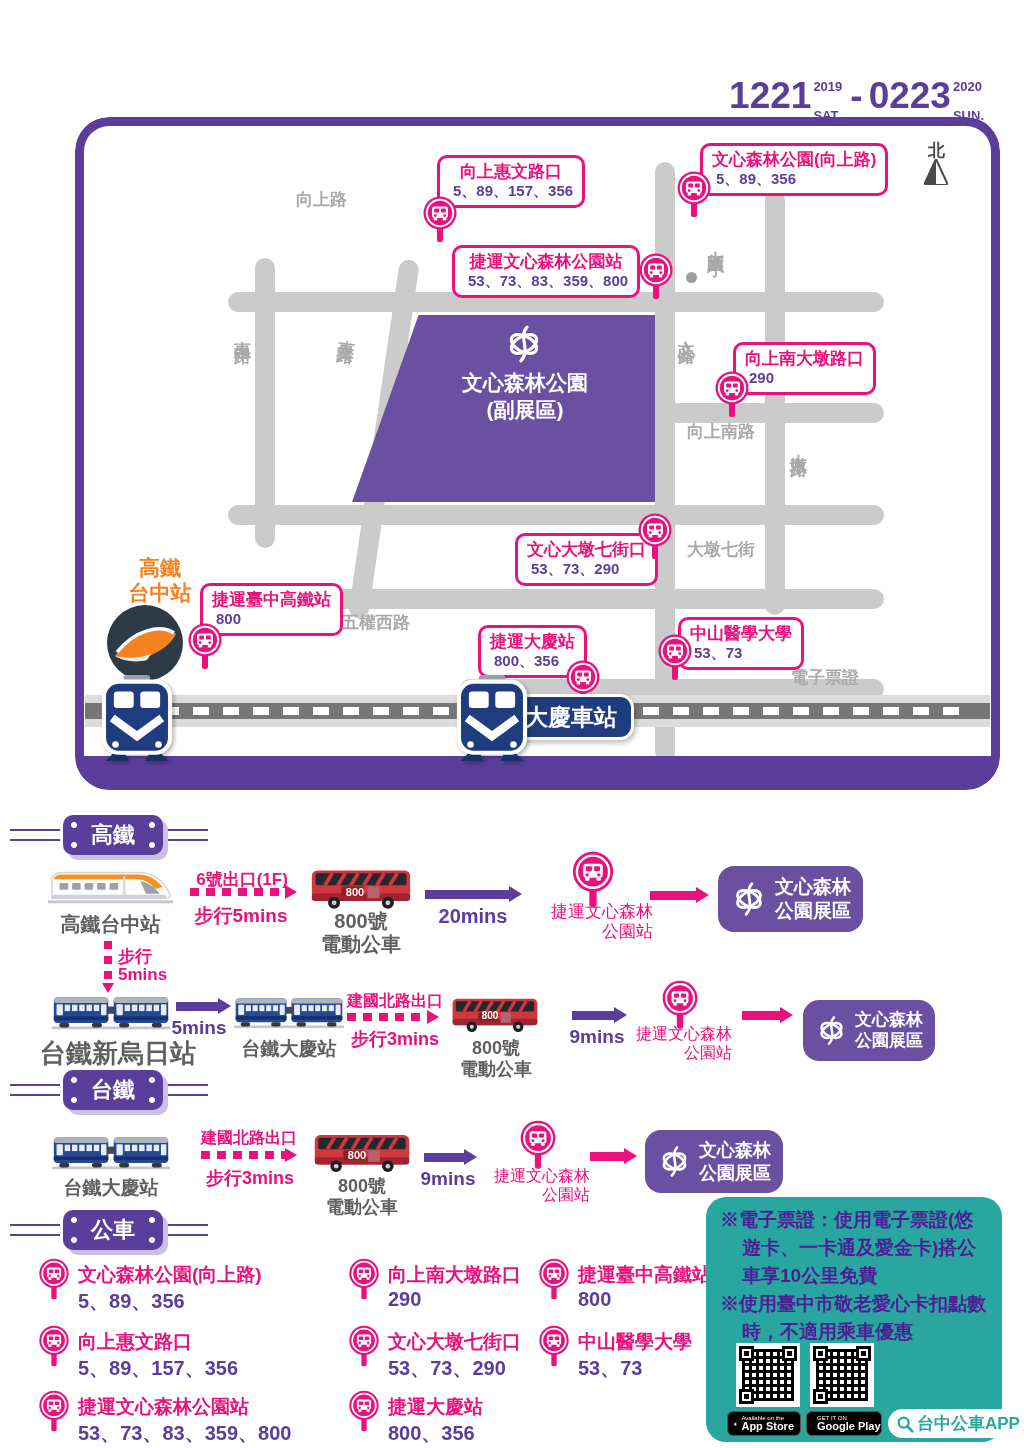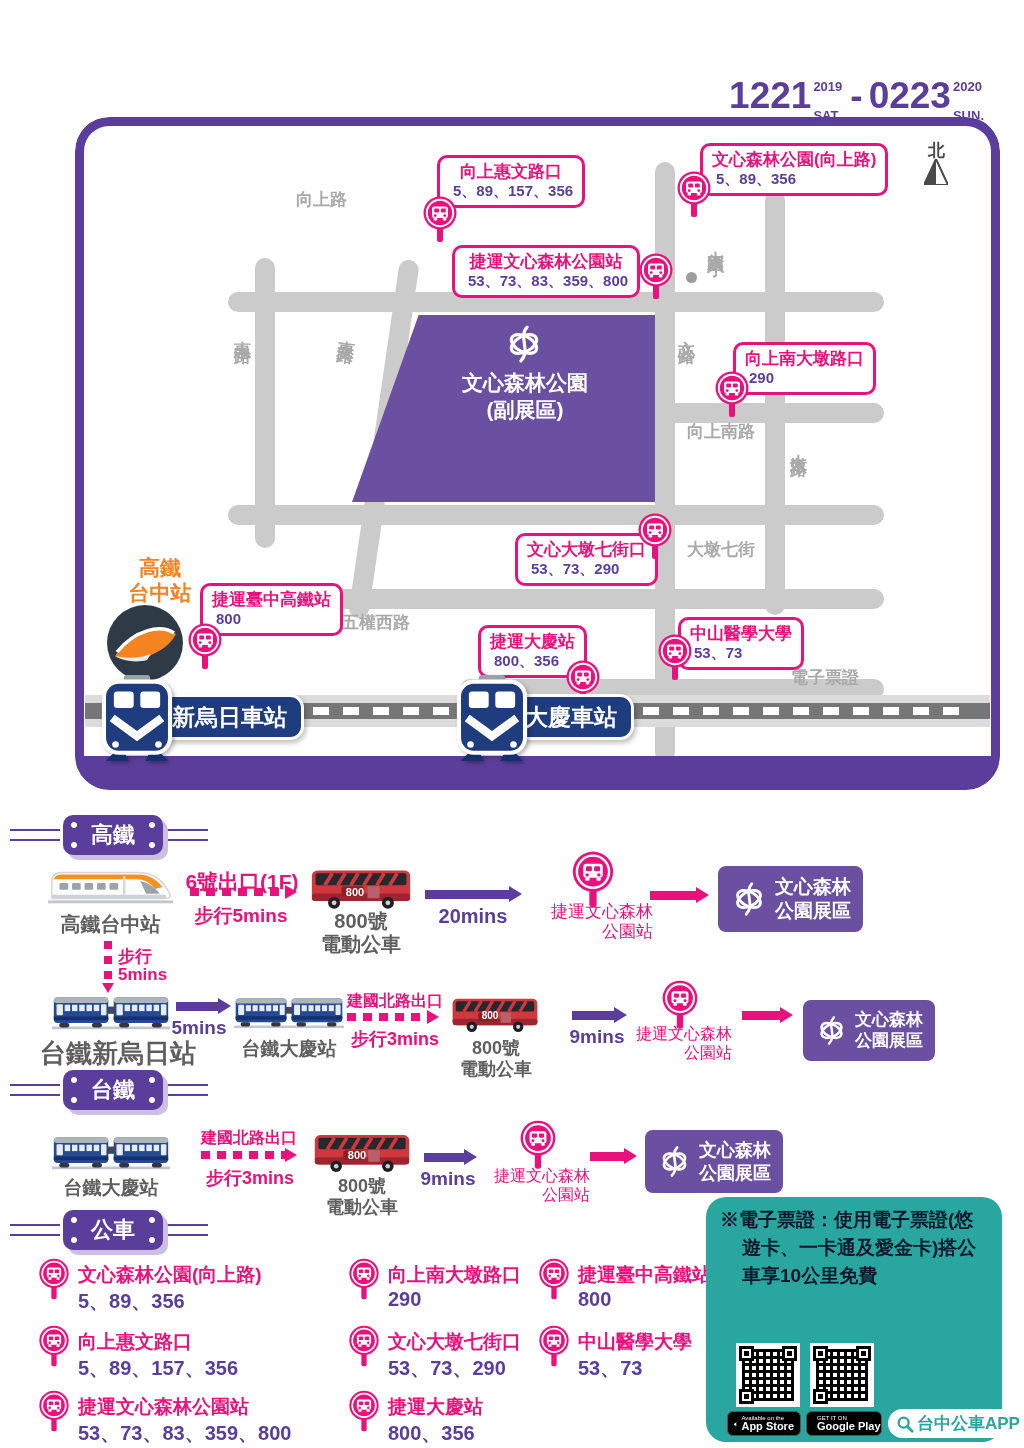--- a/index.html
+++ b/index.html
@@ -41,29 +41,29 @@
   .pinktxt{color:var(--pink);font-weight:bold;white-space:nowrap;text-align:center;}
   .purpletxt{color:var(--purple);font-weight:bold;white-space:nowrap;text-align:center;}
   .arrow{height:9px;background:var(--purple);}
   .arrow::after{content:'';position:absolute;right:-13px;top:-4px;border-left:13px solid var(--purple);border-top:8.5px solid transparent;border-bottom:8.5px solid transparent;}
   .arrow.pk{background:var(--pink);}
   .arrow.pk::after{border-left-color:var(--pink);}
   .dashr{height:8px;background:repeating-linear-gradient(90deg,var(--pink) 0 9px,transparent 9px 16px);}
   .dashr::after{content:'';position:absolute;right:-12px;top:-3px;border-left:12px solid var(--pink);border-top:7px solid transparent;border-bottom:7px solid transparent;}
   .dashd{width:8px;background:repeating-linear-gradient(180deg,var(--pink) 0 8px,transparent 8px 15px);}
   .dashd::after{content:'';position:absolute;left:-2px;bottom:-10px;border-top:10px solid var(--pink);border-left:6px solid transparent;border-right:6px solid transparent;}
-  .dest{background:var(--park);border-radius:8px;color:#fff;font-weight:bold;display:flex;align-items:center;gap:7px;padding:9px 12px;z-index:6;}
+  .dest{background:var(--park);border-radius:16px;color:#fff;font-weight:bold;display:flex;align-items:center;gap:7px;padding:9px 12px;z-index:6;}
   .dest .dl{line-height:1.25;}
   .stopname{color:var(--pink);font-weight:normal;text-align:right;line-height:1.2;}
   .busno{color:#fff;font-weight:bold;font-size:11px;z-index:7;text-align:center;}
   
   .li-name{color:var(--pink);font-weight:bold;font-size:19px;white-space:nowrap;}
   .li-routes{color:var(--purple);font-weight:bold;font-size:20px;white-space:nowrap;}
   
-  #notice{left:706px;top:1197px;width:296px;height:245px;background:var(--teal);border-radius:20px;color:#0f172a;z-index:6;}
+  #notice{left:706px;top:1197px;width:296px;height:245px;background:var(--teal);border-radius:20px;color:#4c1d95;z-index:6;}
   #notice p{font-size:19px;line-height:28px;font-weight:bold;padding-left:22px;text-indent:-22px;margin:0 10px 0 14px;}
   #notice p:first-child{padding-top:9px;}
   .qr{width:64px;height:64px;background:#fff;z-index:7;background-image:repeating-linear-gradient(0deg,#000 0 3px,transparent 3px 7px),repeating-linear-gradient(90deg,#000 0 3px,transparent 3px 7px);background-size:52px 52px;background-position:6px 6px;background-repeat:no-repeat;}
   .qf{position:absolute;width:15px;height:15px;border:3px solid #000;background:#fff;box-shadow:inset 0 0 0 2px #fff,inset 0 0 0 8px #000;}
   .store{background:#000;border-radius:6px;color:#fff;display:flex;align-items:center;gap:4px;padding:2px 6px;z-index:7;border:1px solid #555;}
   .store .st{display:flex;flex-direction:column;line-height:1;}
   .store .st .sm{font-size:6px;}
   .store .st .lg{font-size:11px;font-weight:bold;white-space:nowrap;}
   .pill{background:#fff;border-radius:16px;display:flex;align-items:center;gap:3px;padding:3px 8px;color:var(--teal);font-weight:bold;font-size:17px;white-space:nowrap;z-index:7;}
 </style>
@@ -312,21 +312,20 @@
       <div>高鐵</div>
       <div>台中站</div>
     </div>
     <svg class="abs" style="left:30px;top:486px;width:80px;height:80px;z-index:6;">
         <use href="#sym-hsrlogo"></use>
       </svg>
 
     <svg class="stn-icon abs" style="left:24px;top:558px;width:76px;height:86px;">
         <use href="#sym-trainfront"></use>
       </svg>
-    <div class="stn-badge abs" style="left:80px;top:577px;">新烏日車站</div>
     <svg class="stn-icon abs" style="left:379px;top:558px;width:76px;height:86px;">
         <use href="#sym-trainfront"></use>
       </svg>
     <div class="stn-badge abs" style="left:433px;top:577px;">大慶車站</div>
 
     <div class="abs" style="left:853px;top:22px;font-size:17px;font-weight:bold;color:#4a4a4a;z-index:6;">北</div>
     <svg class="abs" style="left:849px;top:42px;width:24px;height:26px;z-index:6;">
         <use href="#sym-north"></use>
       </svg>
 
@@ -335,21 +334,21 @@
 
   <div class="ticket-line abs" style="left:10px;top:829px;width:50px;"></div>
   <div class="ticket-line abs" style="left:166px;top:829px;width:42px;"></div>
   <div class="ticket abs" style="left:63px;top:815px;">高鐵</div>
 
   <svg class="abs" style="left:48px;top:863px;width:125px;height:46px;">
       <use href="#sym-hsrtrain"></use>
     </svg>
   <div class="flabel abs" style="left:38px;top:911px;width:145px;">高鐵台中站</div>
 
-  <div class="pinktxt abs" style="left:182px;top:868px;width:120px;font-size:21px;">6號出口(1F)</div>
+  <div class="pinktxt abs" style="left:182px;top:868px;width:120px;font-size:17px;">6號出口(1F)</div>
   <div class="dashr abs" style="left:190px;top:888px;width:95px;"></div>
   <div class="pinktxt abs" style="left:186px;top:903px;width:110px;font-size:19px;">步行5mins</div>
 
   <svg class="abs" style="left:310px;top:865px;width:102px;height:46px;">
       <use href="#sym-redbus"></use>
     </svg>
   <div class="busno abs" style="left:342px;top:886px;width:26px;">800</div>
   <div class="flabel abs" style="left:308px;top:910px;width:106px;line-height:23px;">
     <div>800號</div>
     <div>電動公車</div>
@@ -525,20 +524,21 @@
   <div class="li-routes abs" style="left:578px;top:1288px;">800</div>
 
   <svg class="abs" style="left:538px;top:1325px;width:32px;height:45px;">
       <use href="#sym-busstop"></use>
     </svg>
   <div class="li-name abs" style="left:578px;top:1329px;">中山醫學大學</div>
   <div class="li-routes abs" style="left:578px;top:1355px;">53、73</div>
 
   <div id="notice" class="abs">
     <p>※電子票證：使用電子票證(悠遊卡、一卡通及愛金卡)搭公車享10公里免費</p>
+    <p>※使用臺中市敬老愛心卡扣點數時，不適用乘車優惠</p>
   </div>
   <div class="qr abs" style="left:736px;top:1343px;">
     <span class="qf" style="left:3px;top:3px;"></span>
     <span class="qf" style="right:3px;top:3px;"></span>
     <span class="qf" style="left:3px;bottom:3px;"></span>
   </div>
   <div class="qr abs" style="left:810px;top:1343px;">
     <span class="qf" style="left:3px;top:3px;"></span>
     <span class="qf" style="right:3px;top:3px;"></span>
     <span class="qf" style="left:3px;bottom:3px;"></span>

